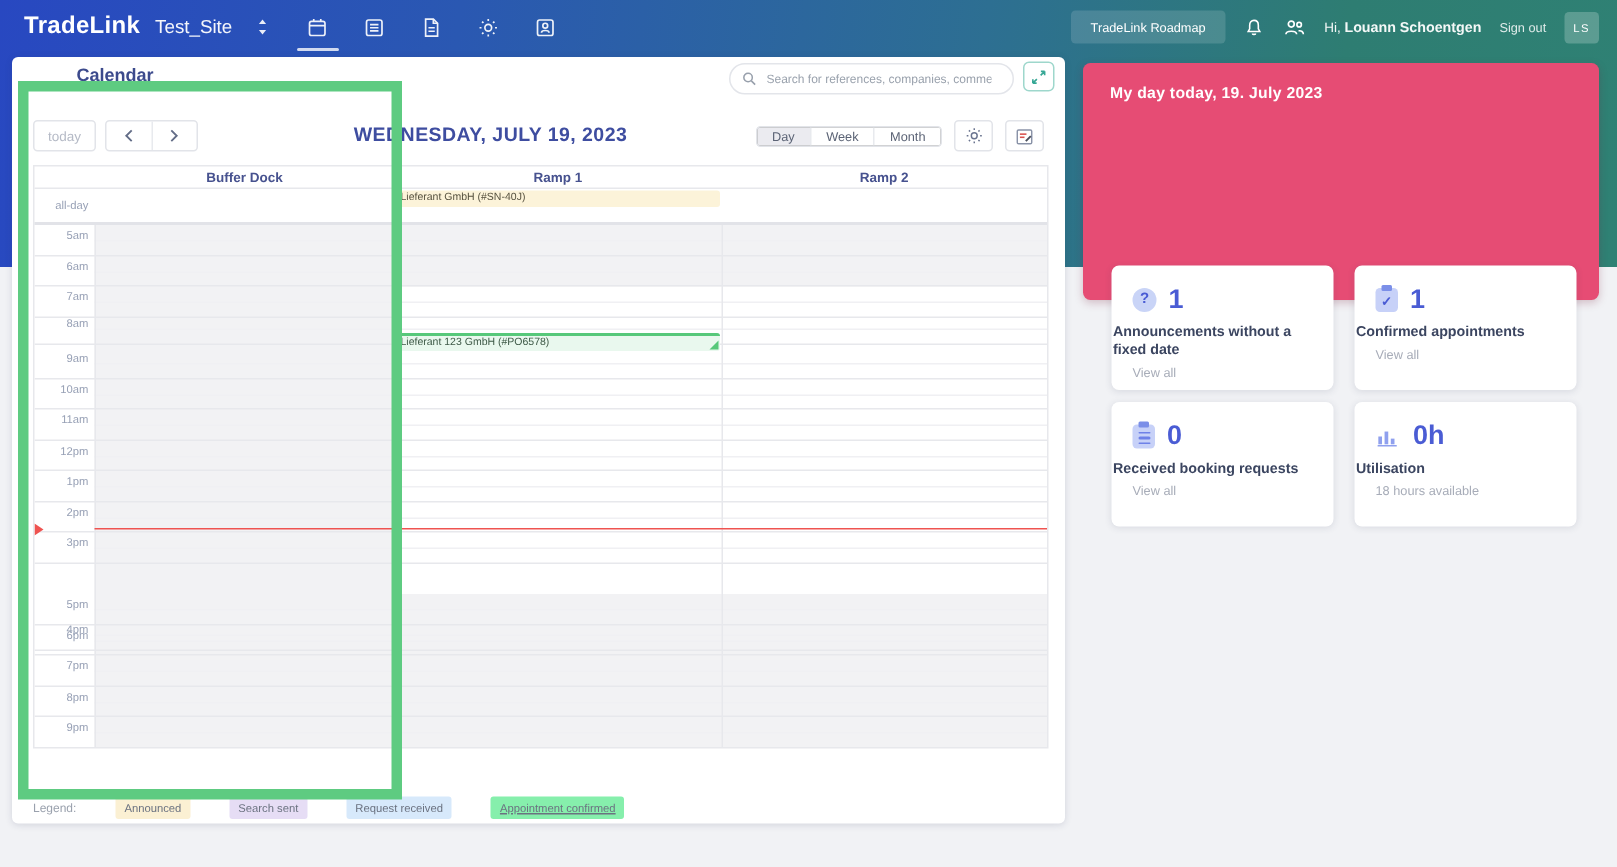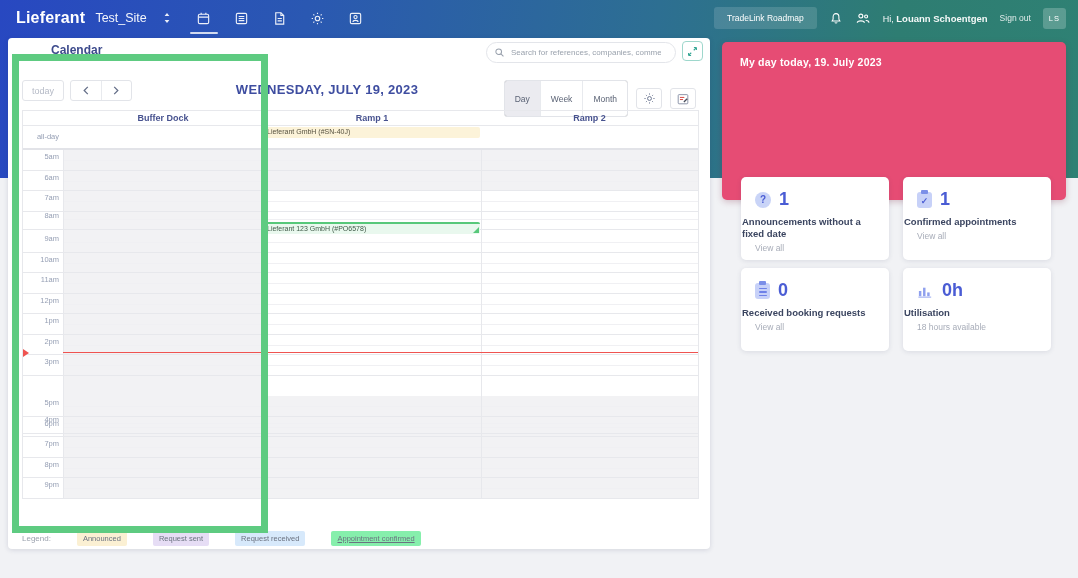--- a/index.html
+++ b/index.html
@@ -36,21 +36,21 @@
 
   .toolbar{position:absolute;left:14px;top:42px;width:674px;height:21px;}
   .today-btn{position:absolute;left:0;top:0;height:21px;padding:0 9px;font-size:9px;color:#b5bac6;background:#fff;
     border:1px solid #e2e4e9;border-radius:3px;font-family:inherit;cursor:pointer;}
   .nav-grp{position:absolute;left:48px;top:0;height:21px;width:62px;border:1px solid #e2e4e9;border-radius:3px;
     display:flex;background:#fff;box-sizing:border-box;}
   .nav-grp button{flex:1;border:none;background:transparent;display:flex;align-items:center;justify-content:center;cursor:pointer;padding:0;}
   .nav-grp button:first-child{border-right:1px solid #e8eaee;}
   .view-date{position:absolute;left:140px;top:2px;width:330px;text-align:center;font-size:13px;font-weight:bold;color:#3e4da0;letter-spacing:.3px;}
   .right-tools{position:absolute;right:0;top:0;display:flex;gap:8px;align-items:center;}
-  .seg-grp{display:flex;border:1px solid #e2e4e9;border-radius:3px;overflow:hidden;background:#a3a3a3;height:37px;box-sizing:border-box;}
+  .seg-grp{display:flex;border:1px solid #e2e4e9;border-radius:3px;overflow:hidden;background:#a3a3a3;height:14px;box-sizing:border-box;}
   .seg{border:none;background:#fff;font-size:8.5px;color:#5b6375;padding:0 10px;font-family:inherit;cursor:pointer;}
   .seg + .seg{border-left:1px solid #e8eaee;}
   .seg.active{background:#ebebf0;}
   .tool-btn{width:26px;height:21px;border:1px solid #e2e4e9;border-radius:3px;background:#fff;display:flex;align-items:center;justify-content:center;cursor:pointer;padding:0;box-sizing:border-box;}
 
   
   .grid{position:absolute;left:14px;top:72px;width:675px;border:1px solid #e7e8ec;box-sizing:content-box;}
   .grid-head{position:relative;height:14px;border-bottom:1px solid #e7e8ec;}
   .col-head{position:absolute;top:0;height:14px;font-size:9px;font-weight:bold;color:#47528f;text-align:center;line-height:14px;}
   .allday-row{position:relative;height:22px;border-bottom:2px solid #e2e3e8;}
@@ -92,21 +92,21 @@
   
   .annotation{position:absolute;left:12px;top:54px;width:256px;height:479px;border:7px solid #5ecb81;box-sizing:border-box;z-index:99;pointer-events:none;}
 </style>
 </head>
 <body>
 
 <div class="stage">
   <div class="top-band"></div>
 
   <div class="navbar">
-    <span class="brand">Lieferant</span>
+    <span class="brand">TradeLink</span>
     <span class="site">Test_Site</span>
     <span class="sort-ic">
       <svg width="12" height="14" viewBox="0 0 12 14">
           <path d="M6 2 L8.4 5 H3.6 Z" fill="#fff"></path>
           <path d="M6 12 L3.6 9 H8.4 Z" fill="#fff"></path>
         </svg>
     </span>
     <div class="nav-ics">
         <span class="nav-ic active">
           <svg width="15" height="15" viewBox="0 0 16 16" fill="none" stroke="#fff" stroke-width="1.2">
@@ -309,21 +309,21 @@
           </div>
         <div class="now-line" style="top:202px;"></div>
         <div class="now-arrow" style="top:199px;"></div>
       </div>
     </div>
 
     <div class="legend">
       <span>Legend:</span>
       <span id="legend-chips" style="display:flex;">
           <span class="chip" style="background: rgb(251, 240, 211);">Announced</span>
-          <span class="chip" style="background: rgb(230, 221, 245);">Request sent</span>
+          <span class="chip" style="background: rgb(230, 221, 245);">Search sent</span>
           <span class="chip" style="background: rgb(215, 233, 251);">Request received</span>
           <span class="chip" style="background: #86efac; text-decoration: underline;">Appointment confirmed</span>
         </span>
     </div>
   </div>
 
   <div class="myday">
     <div class="myday-title">My day today, 19. July 2023</div>
   </div>
   <div class="stats">

